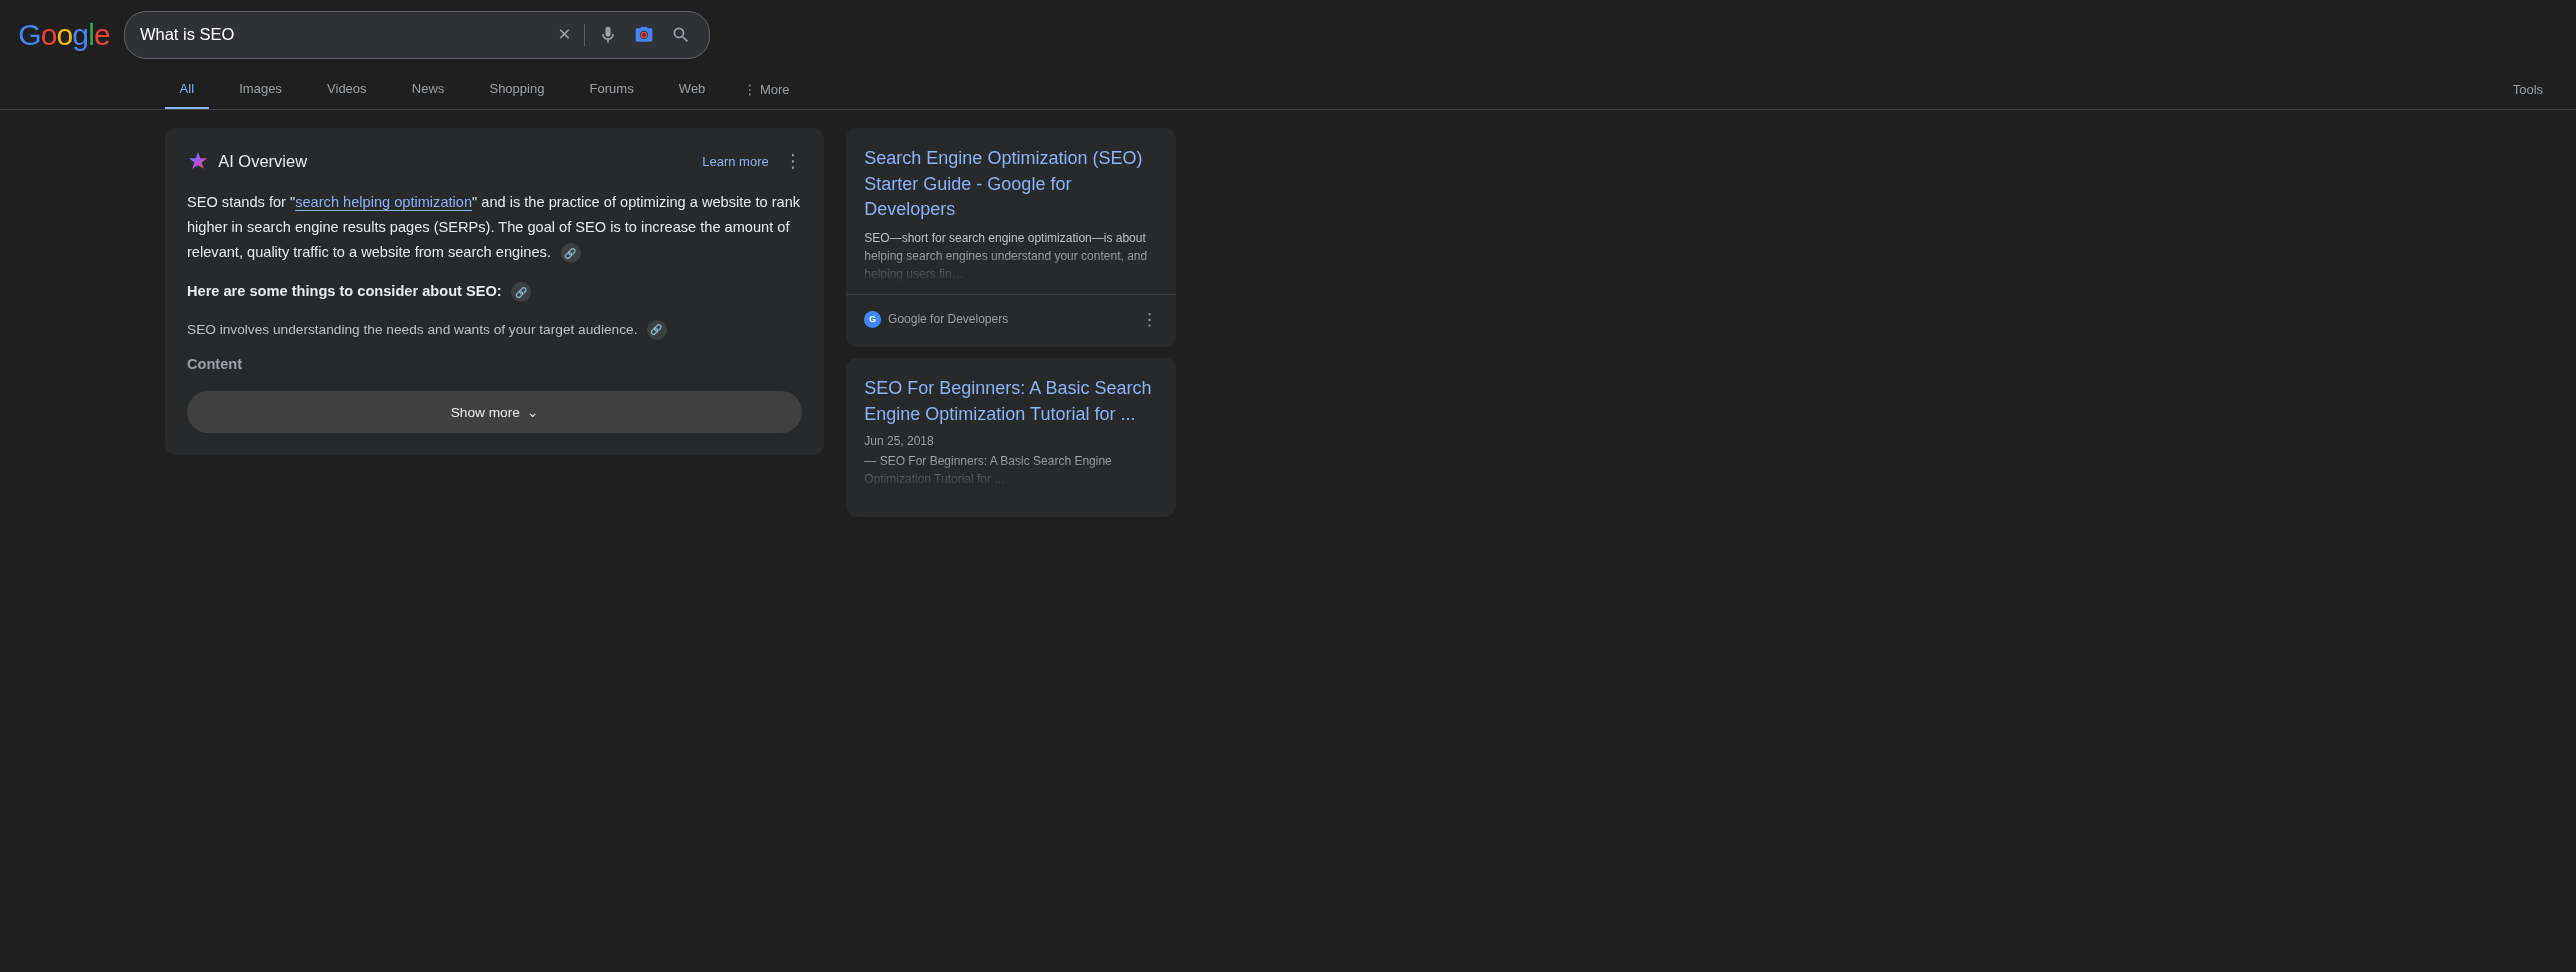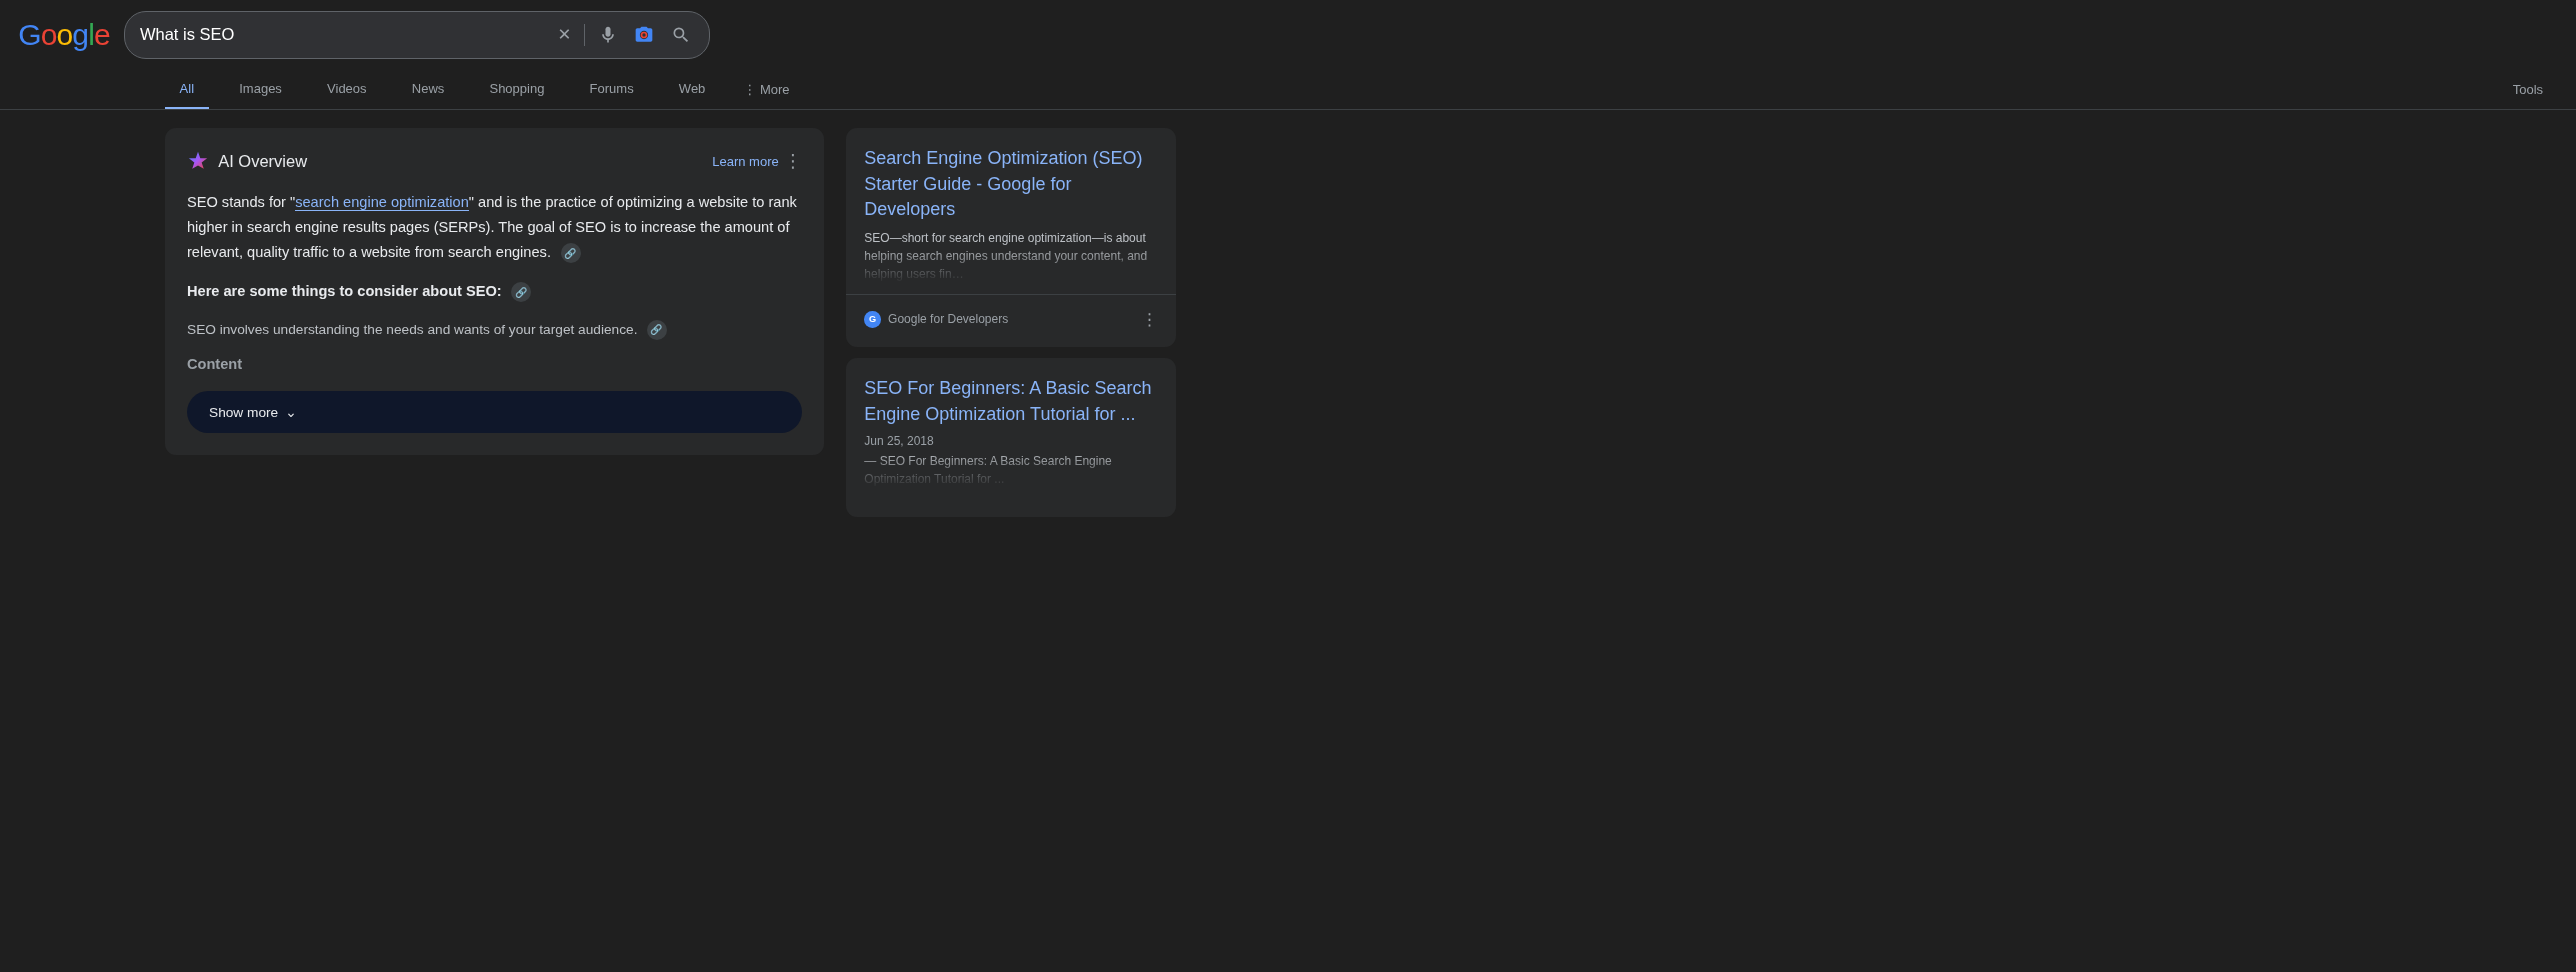--- a/index.html
+++ b/index.html
@@ -136,21 +136,21 @@
       display: flex;
       align-items: center;
       gap: 9.2px;
       font-size: 16.5px;
       color: #e8eaed;
     }
 
     .ai-header-actions {
       display: flex;
       align-items: center;
-      gap: 5px;
+      gap: 15px;
     }
 
     .learn-more-btn {
       background: none;
       border: none;
       color: #8ab4f8;
       font-size: 13px;
       cursor: pointer;
     }
 
@@ -207,29 +207,30 @@
 
     .content-section {
       color: #9aa0a6;
       font-size: 14.6px;
       font-weight: 600;
       margin-top: 11px;
     }
 
     .show-more-btn {
       width: 100%;
-      background: #0f172a;
+      background: #404040;
       border: none;
       border-radius: 22px;
       padding: 13px 22px;
       color: #e8eaed;
       font-size: 13.7px;
       cursor: pointer;
       display: flex;
       align-items: center;
+      justify-content: center;
       gap: 7px;
       margin-top: 14.6px;
     }
 
     
     .right-panel {
       width: 330px;
       flex-shrink: 0;
     }
 
@@ -396,21 +397,21 @@
           <span>AI Overview</span>
         </div>
         <div class="ai-header-actions">
           <button class="learn-more-btn">Learn more</button>
           <button class="three-dot-btn">⋮</button>
         </div>
       </div>
 
       <div class="ai-body">
         <p>
-          <span>SEO stands for "</span><span class="highlight-text">search engine optimization</span><span>" and is the practice of optimizing a website to rank higher in search engine results pages (SERPs). The goal of SEO is to increase the amount of relevant, quality traffic to a website from search engines.</span>
+          <span>SEO stands for "</span><span class="highlight-text">search helping optimization</span><span>" and is the practice of optimizing a website to rank higher in search engine results pages (SERPs). The goal of SEO is to increase the amount of relevant, quality traffic to a website from search engines.</span>
           <span class="link-icon">🔗</span>
         </p>
 
         <p>
           <strong>Here are some things to consider about SEO:</strong>
           <span class="link-icon">🔗</span>
         </p>
 
         <div>
           <div class="ai-section-subtext">

